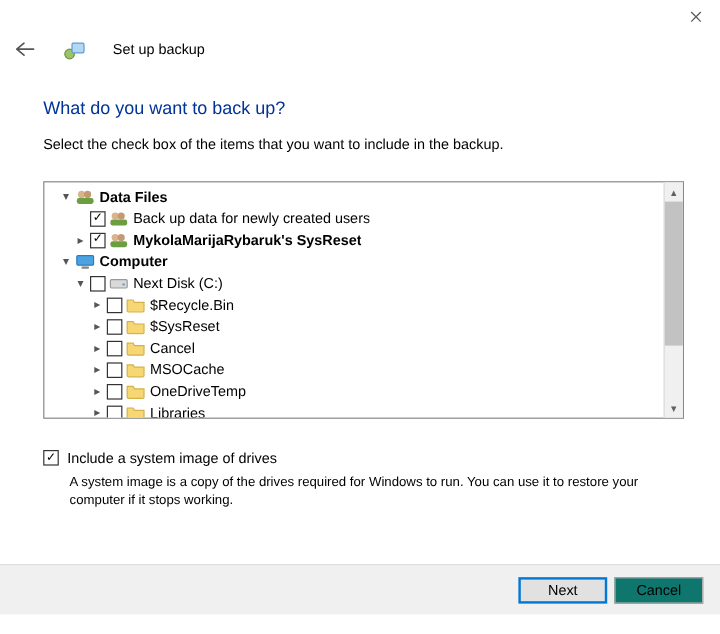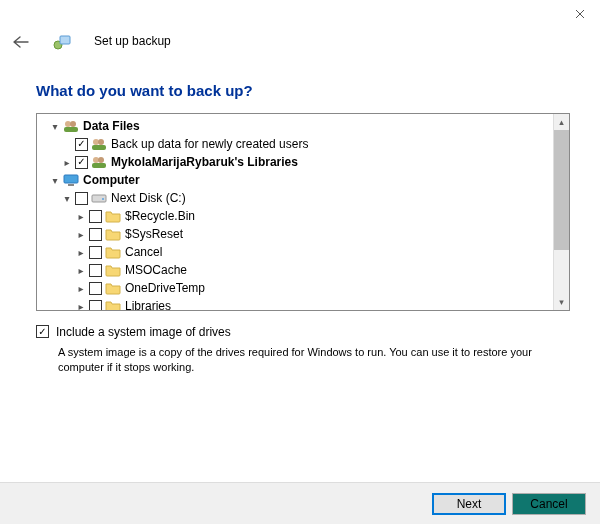--- a/index.html
+++ b/index.html
@@ -39,21 +39,21 @@
     text-align: center;
   }
   .app-icon { width: 20px; height: 16px; }
   .app-title { font-size: 12px; color: #000; }
   .content {
     padding: 24px 30px 4px 36px;
   }
   .heading {
     color: #003399;
     font-size: 15px;
-    font-weight: 700;
+    font-weight: 400;
     margin-bottom: 14px;
   }
   .instruction {
     font-size: 12px;
     margin-bottom: 24px;
   }
   .tree-container {
     border: 1px solid #888;
     height: 198px;
     display: flex;
@@ -114,35 +114,35 @@
   .scroll-thumb {
     background:#c2c2c2;
     margin:0;
     flex: 0 0 120px;
   }
   .scroll-track { flex:1; }
 
   .sysimg-row {
     display:flex;
     gap:6px;
-    margin-top: 14px;
+    margin-top: 26px;
   }
   .sysimg-row .cbox { border-color:#333; }
   .sysimg-desc {
     font-size: 11px;
     color:#000;
     margin: 6px 0 0 22px;
     line-height: 1.35;
   }
 
   .footer {
     position: absolute;
     left:0;
     right:0;
-    bottom:4px;
+    bottom:16px;
     background:#f0f0f0;
     border-top:1px solid #ddd;
     height: 42px;
     display:flex;
     align-items:center;
     justify-content:flex-end;
     padding-right: 14px;
     gap: 6px;
   }
   .btn {
@@ -179,20 +179,21 @@
     <svg width="20" height="16" viewBox="0 0 20 16">
       <circle cx="6" cy="11" r="4" fill="#9cc26a" stroke="#6a9a3a"></circle>
       <rect x="8" y="2" width="10" height="8" rx="1" fill="#b4d7f4" stroke="#5a9bd4"></rect>
     </svg>
   </span>
   <span class="app-title">Set up backup</span>
 </div>
 
 <div class="content">
   <div class="heading">What do you want to back up?</div>
+  <div class="instruction">Select the check box of the items that you want to include in the backup.</div>
 
   <div class="tree-container">
     <div class="tree">
       <div class="tree-row">
         <span class="sp" style="width:8px"></span>
         <span class="twisty">▾</span>
         <span class="icon">
           <svg width="16" height="14" viewBox="0 0 16 14">
               <circle cx="5" cy="5" r="3" fill="#d9b38c"></circle>
               <circle cx="10" cy="5" r="3" fill="#c49a74"></circle>
@@ -219,21 +220,21 @@
         <span class="sp" style="width:20px"></span>
         <span class="twisty">▸</span>
         <span class="cbox checked"></span>
         <span class="icon">
           <svg width="16" height="14" viewBox="0 0 16 14">
               <circle cx="5" cy="5" r="3" fill="#d9b38c"></circle>
               <circle cx="10" cy="5" r="3" fill="#c49a74"></circle>
               <rect x="1" y="8" width="14" height="5" rx="2" fill="#6b9e3f"></rect>
             </svg>
         </span>
-        <span class="label bold">MykolaMarijaRybaruk's Libraries</span>
+        <span class="label bold">MykolaMarijaRybaruk's SysReset</span>
       </div>
 
       <div class="tree-row">
         <span class="sp" style="width:8px"></span>
         <span class="twisty">▾</span>
         <span class="icon">
           <svg width="16" height="14" viewBox="0 0 16 14">
               <rect x="1" y="2" width="14" height="8" rx="1" fill="#4aa3df" stroke="#2d7bbf"></rect>
               <rect x="5" y="11" width="6" height="2" fill="#888"></rect>
             </svg>

